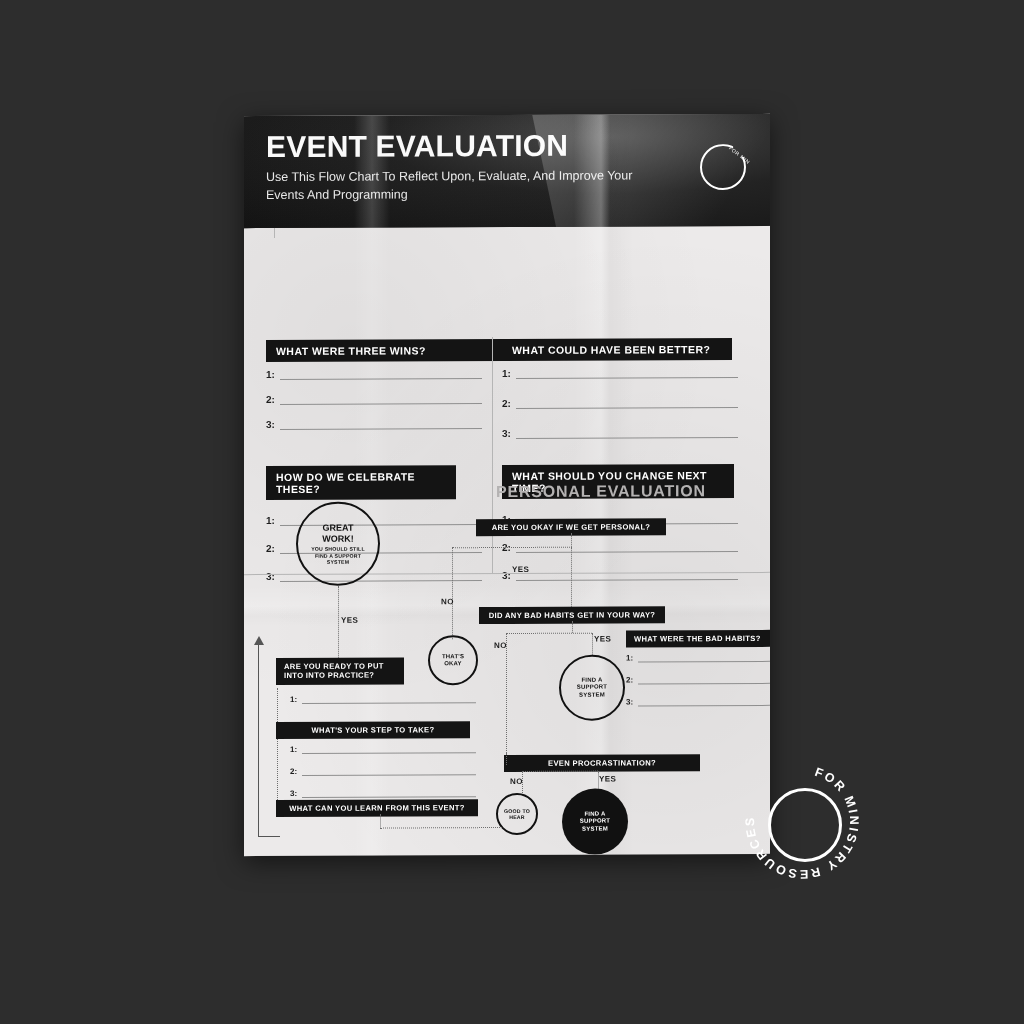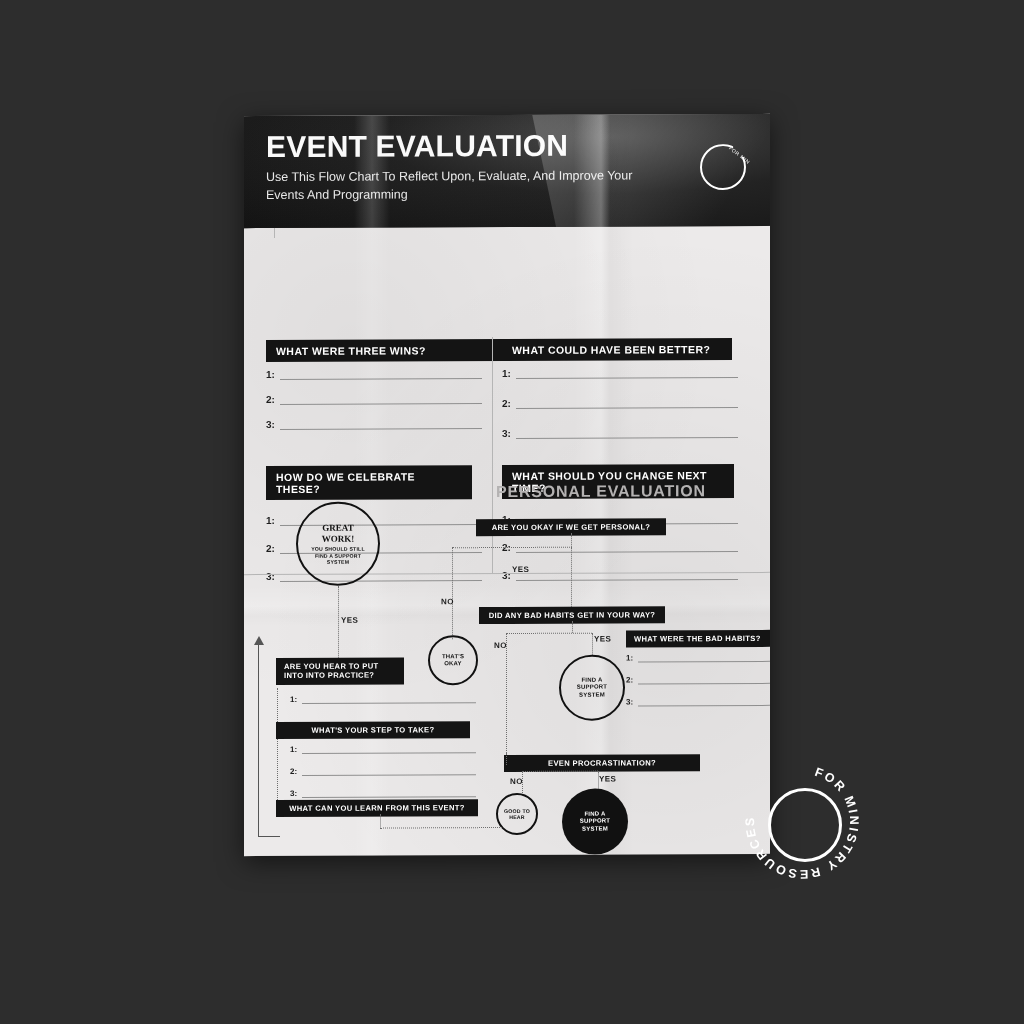--- a/index.html
+++ b/index.html
@@ -203,21 +203,21 @@
   .circle.outline {
     border: 2.5px solid #111;
     color: #111;
     background: transparent;
   }
   .circle.filled {
     background: #111;
     color: #fff;
   }
   .circle .inner { line-height: 1.2; }
-  .c-big  { font-size: 9px; font-weight: bold; font-family: Liberation Serif, serif; }
+  .c-big  { font-size: 9px; font-weight: bold; }
   .c-sm   { font-size: 6px; font-weight: bold; letter-spacing: .2px; }
   .c-xs   { font-size: 5.2px; font-weight: bold; letter-spacing: .2px; }
 
   .edge-label {
     position: absolute;
     font-size: 8px;
     font-weight: bold;
     color: #1d1d1d;
     letter-spacing: .4px;
   }
@@ -304,21 +304,21 @@
             <span class="line-rule"></span>
           </div>
           <div class="line-row">
             <span class="line-num">3:</span>
             <span class="line-rule"></span>
           </div>
         </div>
       </div>
 
       <div class="col-left" style="top: 238px;">
-        <div class="bar" style="width:206px;">HOW DO WE CELEBRATE THESE?</div>
+        <div class="bar" style="width:190px;">HOW DO WE CELEBRATE THESE?</div>
         <div class="lines" style="margin-top:14px;">
           <div class="line-row" style="margin-bottom:16px;">
             <span class="line-num">1:</span>
             <span class="line-rule"></span>
           </div>
           <div class="line-row" style="margin-bottom:16px;">
             <span class="line-num">2:</span>
             <span class="line-rule"></span>
           </div>
           <div class="line-row">
@@ -414,21 +414,21 @@
         <div class="line-row">
           <span class="line-num">3:</span>
           <span class="line-rule"></span>
         </div>
       </div>
 
       <div class="dotted-v" style="left:94px; top:110px; height:72px;"></div>
       <div class="edge-label" style="left:97px; top:140px;">YES</div>
 
       <div class="node-bar left-al" style="left:32px; top:182px; width:128px;">
-        <div>ARE YOU HEAR TO PUT</div>
+        <div>ARE YOU READY TO PUT</div>
         <div>INTO INTO PRACTICE?</div>
       </div>
 
       <div class="mini-lines" style="position:absolute; left:32px; top:216px; width:200px;">
         <div class="line-row">
           <span class="line-num" style="margin-left:14px;">1:</span>
           <span class="line-rule"></span>
         </div>
       </div>
       <div class="dotted-v" style="left:33px; top:212px; height:112px;"></div>

